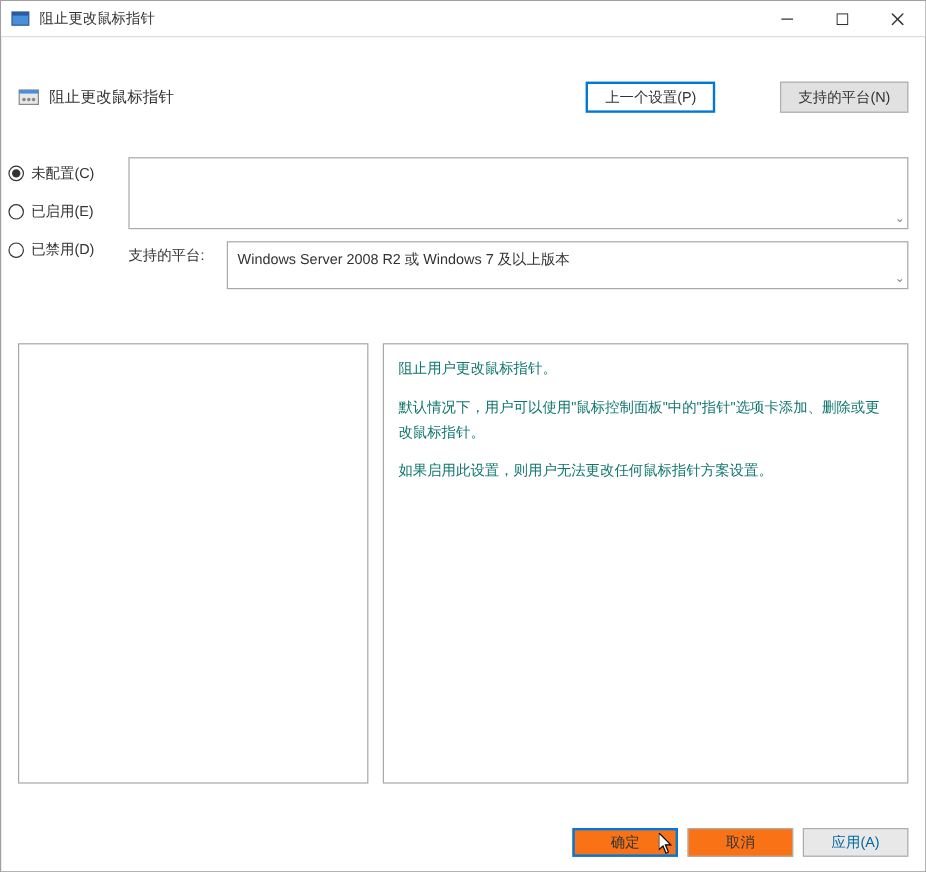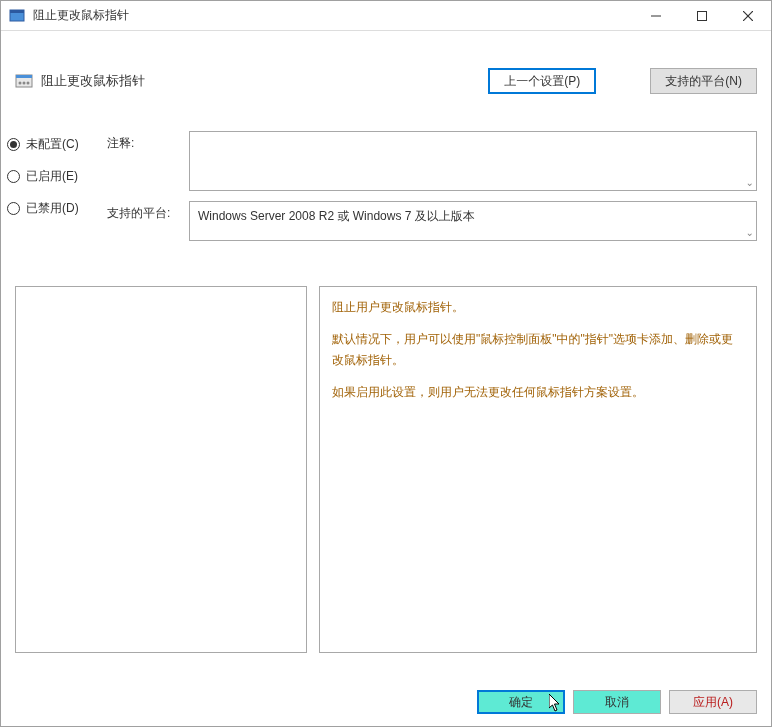--- a/index.html
+++ b/index.html
@@ -182,45 +182,45 @@
       width: 292px;
       border: 1px solid #a8a8a8;
       background: #fff;
     }
     .help-panel {
       flex: 1;
       border: 1px solid #a8a8a8;
       background: #fff;
       padding: 10px 12px;
       font-size: 12px;
-      color: #a16207;
+      color: #0f766e;
       line-height: 1.7;
     }
     .help-panel p {
       margin-bottom: 12px;
     }
     .footer {
       display: flex;
       justify-content: flex-end;
       padding: 12px 14px;
       gap: 8px;
     }
     .footer-btn {
       width: 88px;
       height: 24px;
       border: 1px solid #adadad;
-      background: #5eead4;
+      background: #f97316;
       font-size: 12px;
       color: #333;
       display: flex;
       align-items: center;
       justify-content: center;
     }
     .footer-btn.disabled {
-      color: #b91c1c;
+      color: #0369a1;
       background: #e8e8e8;
     }
     .footer-btn.highlighted {
       border: 2px solid #0078d7;
     }
     .cursor-arrow {
       position: absolute;
       margin-left: 70px;
       margin-top: 4px;
       font-size: 14px;
@@ -287,21 +287,20 @@
         <span class="radio-circle"></span>
         <span class="radio-label">已启用(E)</span>
       </div>
       <div class="radio-row">
         <span class="radio-circle"></span>
         <span class="radio-label">已禁用(D)</span>
       </div>
     </div>
     <div class="fields-column">
       <div class="field-row">
-        <div class="field-label">注释:</div>
         <div class="field-box">
           <span></span>
           <span class="scroll-arrow">⌄</span>
         </div>
       </div>
       <div class="field-row">
         <div class="field-label">支持的平台:</div>
         <div class="field-box short">
           <span>Windows Server 2008 R2 或 Windows 7 及以上版本</span>
           <span class="scroll-arrow">⌄</span>

